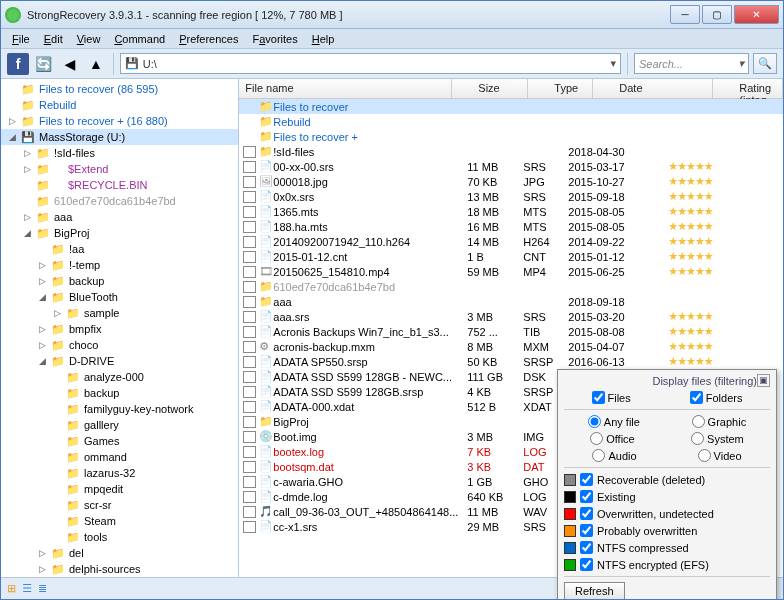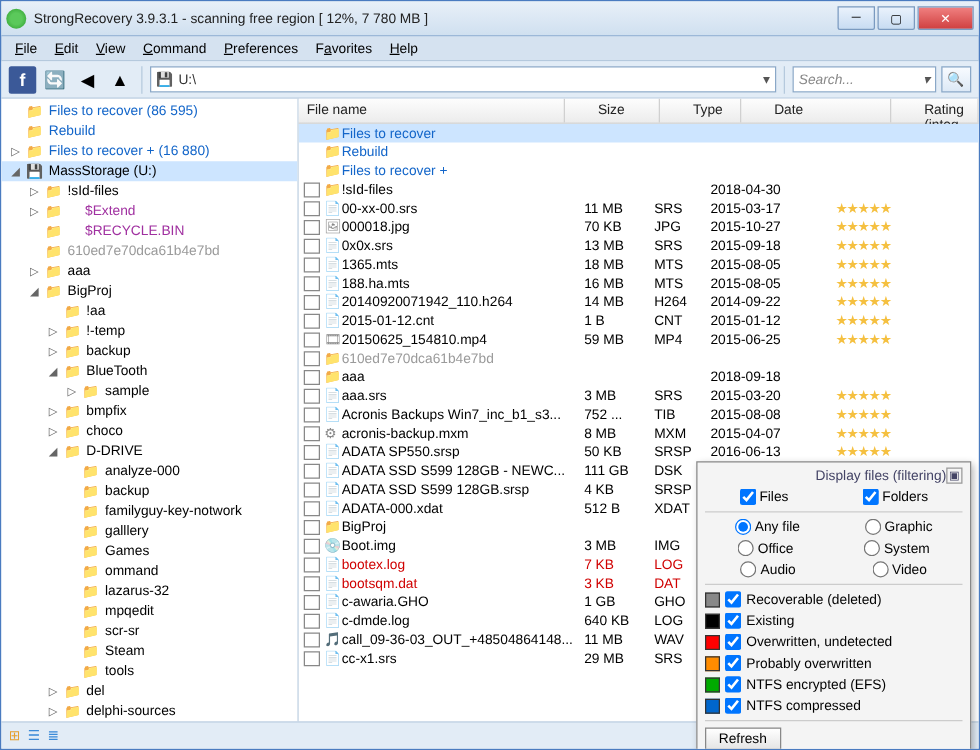--- a/index.html
+++ b/index.html
@@ -608,28 +608,28 @@
           <span class="swatch" style="background:#f00"></span>
           <input type="checkbox" checked="" style="">
           <span>Overwritten, undetected</span>
         </div>
       <div class="row">
           <span class="swatch" style="background:#ff8c00"></span>
           <input type="checkbox" checked="" style="">
           <span>Probably overwritten</span>
         </div>
       <div class="row">
+          <span class="swatch" style="background:#06c"></span>
+          <input type="checkbox" checked="" style="">
+          <span>NTFS compressed</span>
+        </div>
+      <div class="row">
           <span class="swatch" style="background:#0a0"></span>
           <input type="checkbox" checked="" style="">
           <span>NTFS encrypted (EFS)</span>
-        </div>
-      <div class="row">
-          <span class="swatch" style="background:#06c"></span>
-          <input type="checkbox" checked="" style="">
-          <span>NTFS compressed</span>
         </div>
       <hr>
       <div class="row" style="justify-content:space-between;">
 
         <button>Refresh</button>
       </div>
     </div>
   </div>
 </div>
 

